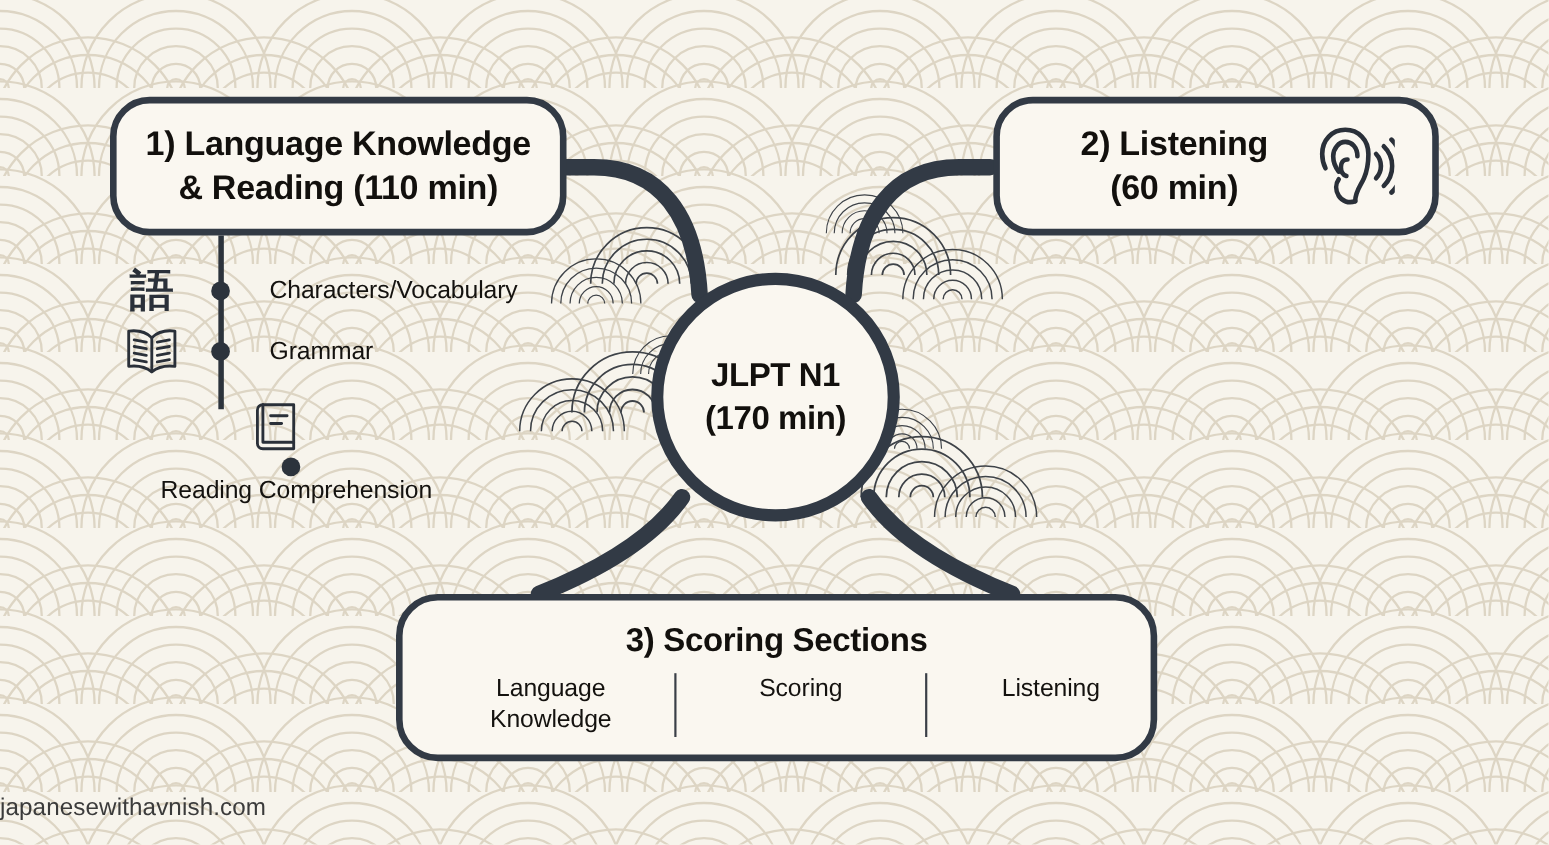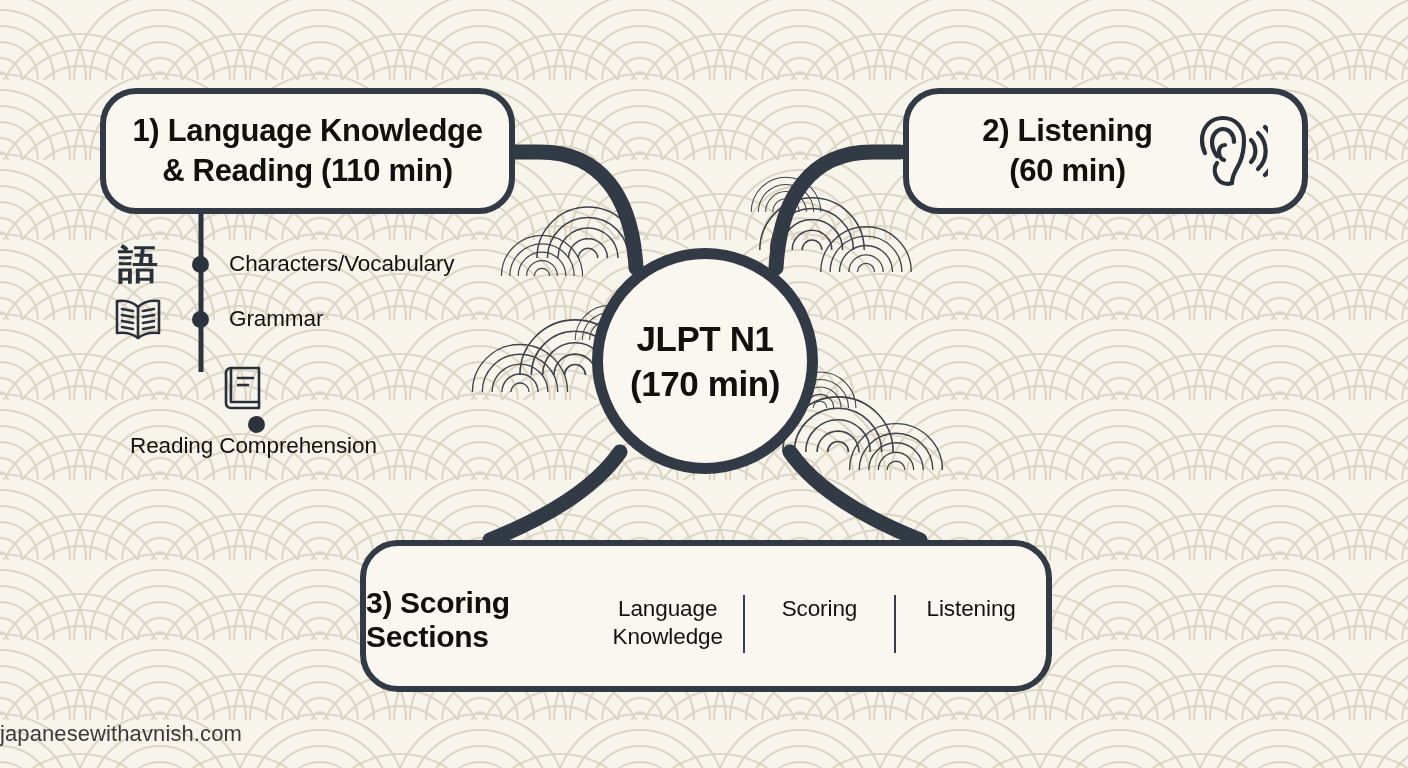--- a/index.html
+++ b/index.html
@@ -99,21 +99,21 @@
     box-sizing: border-box;
     border: 11px solid #323a45;
     border-radius: 50%;
     background: #faf7f0;
     display: flex;
     align-items: center;
     justify-content: center;
     z-index: 4;
   }
   #center-circle .center-label {
-    font-size: 35px;
+    font-size: 30px;
     font-weight: bold;
     line-height: 1.3;
     text-align: center;
     color: #12100d;
     letter-spacing: -0.4px;
     white-space: pre-line;
   }
 
   
   #sublist {
@@ -143,32 +143,33 @@
     width: 17px;
     height: 17px;
     border-radius: 50%;
     background: #2c333c;
     flex: 0 0 17px;
     margin-left: 26px;
   }
   .sub-label {
     font-size: 22.5px;
     color: #14120f;
-    margin-left: 20px;
+    margin-left: 36px;
     white-space: nowrap;
     letter-spacing: -0.1px;
   }
 
   
   #box-score {
     left: 360px;
     top: 540px;
     width: 692px;
     height: 152px;
     border-radius: 38px;
+    flex-direction: column;
     justify-content: flex-start;
     padding-top: 20px;
     box-sizing: border-box;
   }
   #box-score .score-title {
     font-size: 30px;
     font-weight: bold;
     letter-spacing: -0.3px;
     color: #12100d;
     margin-bottom: 12px;

